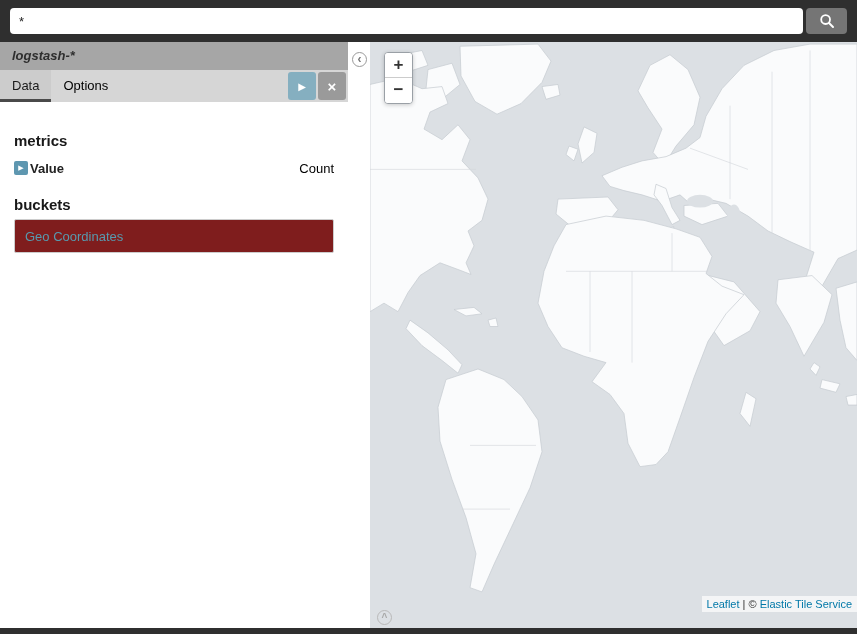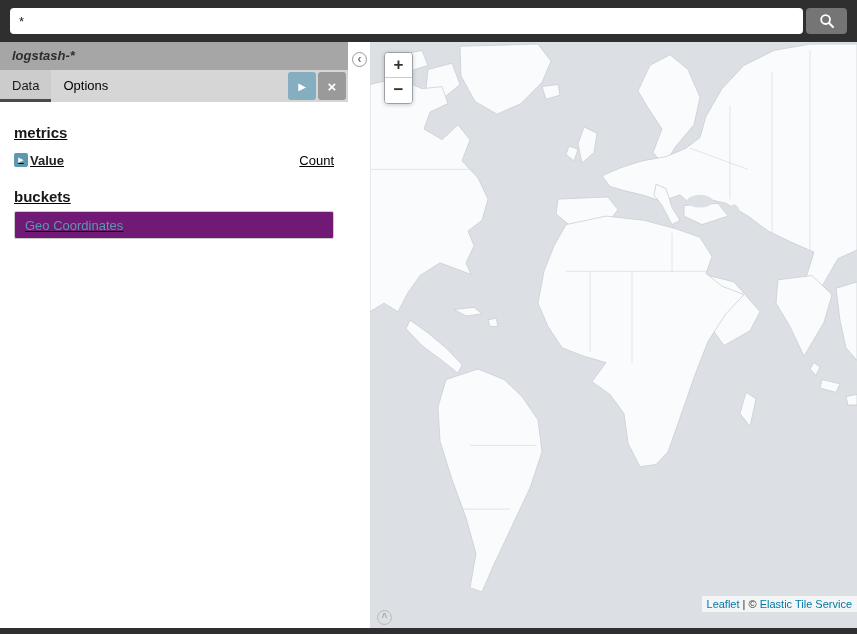--- a/index.html
+++ b/index.html
@@ -23,28 +23,28 @@
   .sidebar { width:348px; flex:none; display:flex; flex-direction:column; }
   .sidebar-header { height:28px; background:#a6a6a6; color:#2e2e2e; font-weight:bold; font-size:13px; line-height:28px; padding-left:12px; flex:none;font-style:italic; }
   .tabs-row { height:32px; background:#d6d6d6; display:flex; align-items:stretch; flex:none; }
   .tab { padding:0 12px; line-height:32px; font-size:13px; color:#000000; cursor:pointer; }
   .tab.active { color:#1a1a1a; background:#cccccc; box-shadow:inset 0 -3px 0 #4a4a4a; }
   .tab-actions { margin-left:auto; display:flex; gap:2px; align-items:center; padding-right:2px; }
   .apply-btn, .discard-btn { width:28px; height:28px; border:none; border-radius:3px; color:#fff; display:flex; align-items:center; justify-content:center; cursor:pointer; }
   .apply-btn { background:#85afc0; font-size:10px; }
   .discard-btn { background:#9a9a9a; font-size:15px; font-weight:bold; }
 
-  .editor-body { padding:8px 14px;text-decoration:underline; }
+  .editor-body { padding:16px 14px; }
   .section-heading { font-size:15px; font-weight:bold; color:#191919; margin:14px 0 6px; }
   .metric-row { display:flex; align-items:flex-start; gap:2px; padding:6px 0; font-size:13px; }
   .expand-icon { width:14px; height:14px; background:#5e97b0; color:#fff; border-radius:2px; display:flex; align-items:center; justify-content:center; font-size:7px; cursor:pointer; flex:none; }
   .metric-label { font-weight:bold; color:#222; }
   .metric-value { margin-left:auto; color:#000000; }
   .select-label { font-weight:bold; font-size:12.5px; color:#222; margin:16px 0 8px; }
-  .bucket-select { border:1px solid #ccc; border-radius:2px; height:28px; display:flex; align-items:center; padding-left:10px; background:#701a75; cursor:pointer; }
+  .bucket-select { border:1px solid #ccc; border-radius:2px; height:34px; display:flex; align-items:center; padding-left:10px; background:#7f1d1d; cursor:pointer; }
   .bucket-option { color:#5899ae; font-size:13px; }
   .cancel-wrap { text-align:center; margin-top:16px; }
   .cancel-btn { background:#5d9db3; color:#fff; border:none; border-radius:4px; padding:7px 13px; font-size:13px; cursor:pointer; font-family:"Liberation Sans", sans-serif; }
 
   .gutter { width:22px; flex:none; position:relative; background:#fff; }
   .collapse-circle { position:absolute; top:10px; left:4px; width:15px; height:15px; border:1px solid #9a9a9a; border-radius:50%; color:#777; font-size:12px; line-height:12px; text-align:center; background:#fff; cursor:pointer; font-weight:bold; }
 
   
   .map { flex:1; position:relative; background:#dce0e4; overflow:hidden; cursor:grab; }
   .map svg.world { position:absolute; inset:0; }

